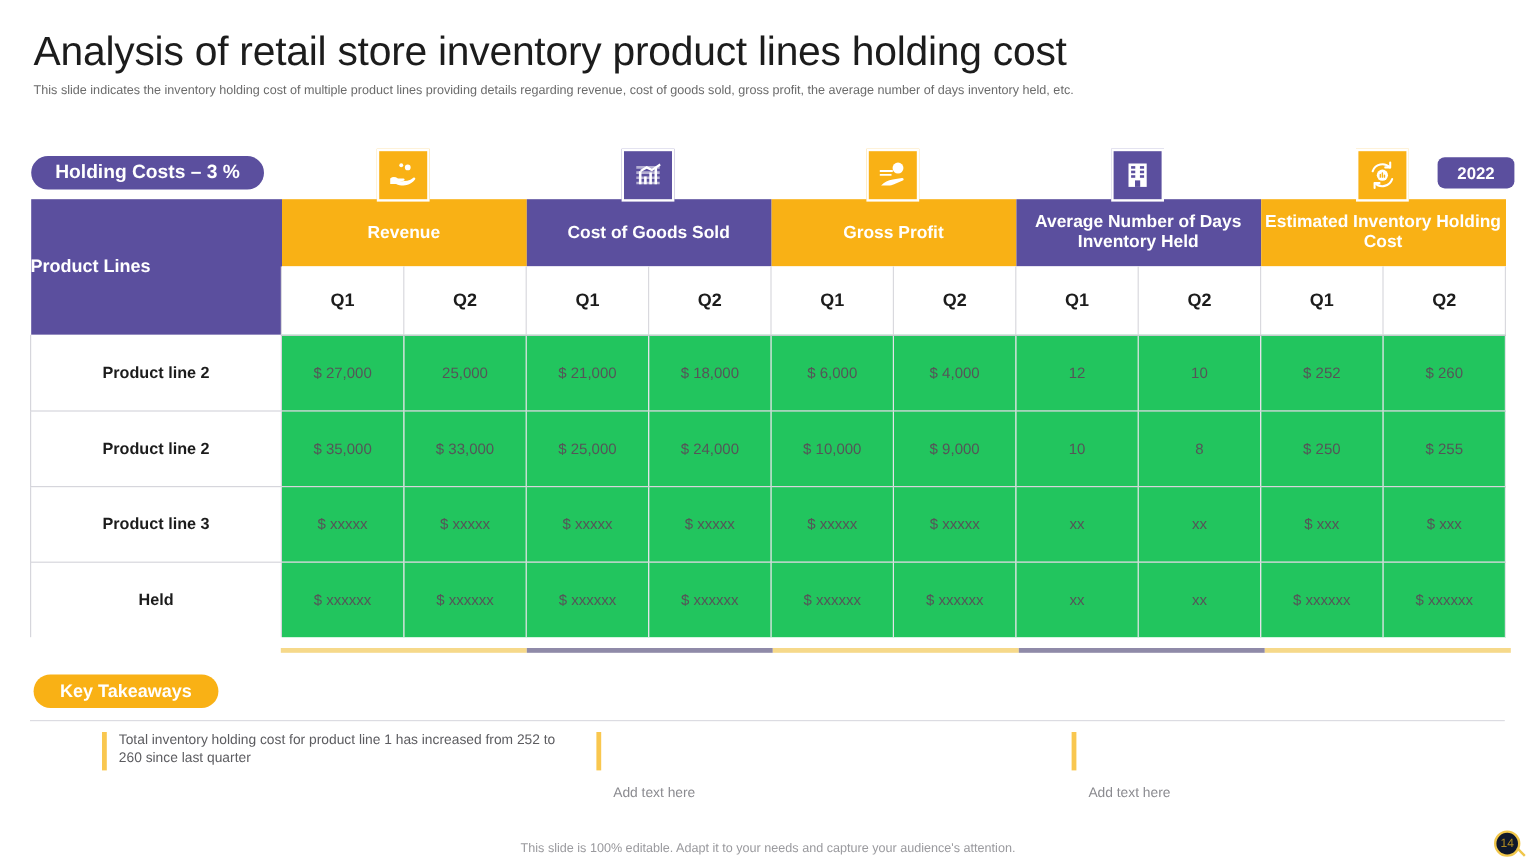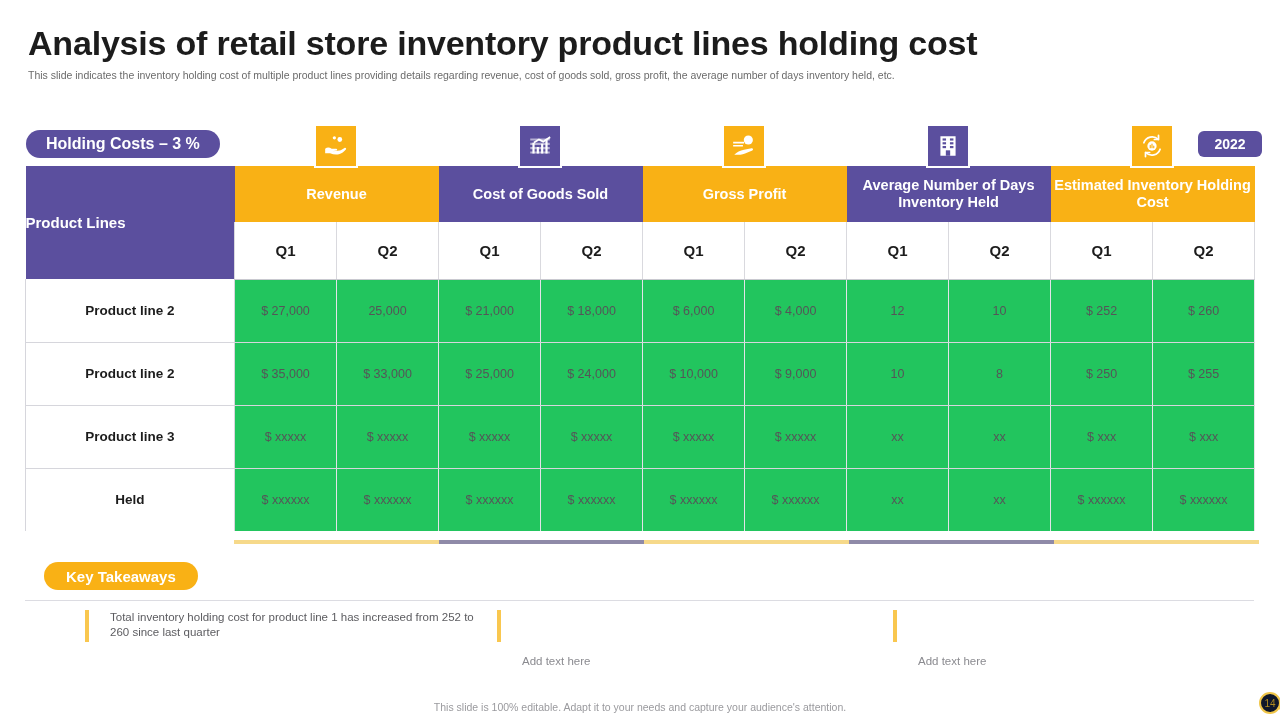--- a/index.html
+++ b/index.html
@@ -8,21 +8,21 @@
     background: #ffffff;
     font-family: "Liberation Sans", sans-serif;
     overflow: hidden;
   }
   .slide { position: relative; width: 1280px; height: 720px; background: #fff; }
 
   
   .title {
     position: absolute; left: 28px; top: 20px;
     font-size: 34px; line-height: 46px;
-    font-weight: 700; color: #1c1c1c;
+    font-weight: 400; color: #1c1c1c;
     letter-spacing: -0.2px;
     white-space: nowrap;
   }
   .subtitle {
     position: absolute; left: 28px; top: 68px;
     font-size: 10.5px; line-height: 14px;
     color: #6b6b6b; white-space: nowrap;
   }
 
   
@@ -103,47 +103,47 @@
   tr.last .dcell, tr.last .rowlabel { border-bottom: none; }
 
   
   .underbar { position: absolute; left: 234px; top: 540px; height: 4px; display: flex; }
   .underbar .seg { height: 4px; }
   .underbar .seg.orange { background: #f6d98a; }
   .underbar .seg.purple { background: #8f8aa8; }
 
   
   .kt-pill {
-    position: absolute; left: 44px; top: 562px;
+    position: absolute; left: 28px; top: 562px;
     height: 28px; padding: 0 22px;
     background: #f9b115; border-radius: 14px;
     display: flex; align-items: center;
     color: #fff; font-size: 15px; font-weight: bold;
     z-index: 4;
   }
   .kt-line {
     position: absolute; left: 25px; top: 600px;
     width: 1229px; height: 1px; background: #dcdce2;
   }
-  .kt-item { position: absolute; top: 610px; display: flex; gap: 11px; }
+  .kt-item { position: absolute; top: 610px; display: flex; }
   .kt-bar { width: 4px; height: 32px; background: #f9c74f; margin-right: 10px; flex: none; }
   .kt-text { font-size: 11.5px; line-height: 15px; color: #5c5c60; }
   .kt-text.muted { color: #8b8b90; margin-top: 44px; }
 
   
   .footer-note {
     position: absolute; left: 0; top: 701px; width: 1280px;
     text-align: center; font-size: 10.5px; color: #9a9a9e;
   }
   .page-badge {
     position: absolute; left: 1245px; top: 692px;
     width: 22px; height: 22px; border-radius: 50%;
     border: 2px solid #f0c64a; background: #0f172a;
     display: flex; align-items: center; justify-content: center;
-    font-size: 10px; color: #b08a20; margin-left: 14px;
+    font-size: 10px; color: #b08a20;
   }
   .page-badge .handle {
     position: absolute; width: 9px; height: 2px; background: #f0c64a;
     right: -7px; bottom: 1px; transform: rotate(45deg);
   }
 </style>
 </head>
 <body>
 
 <div class="slide">

